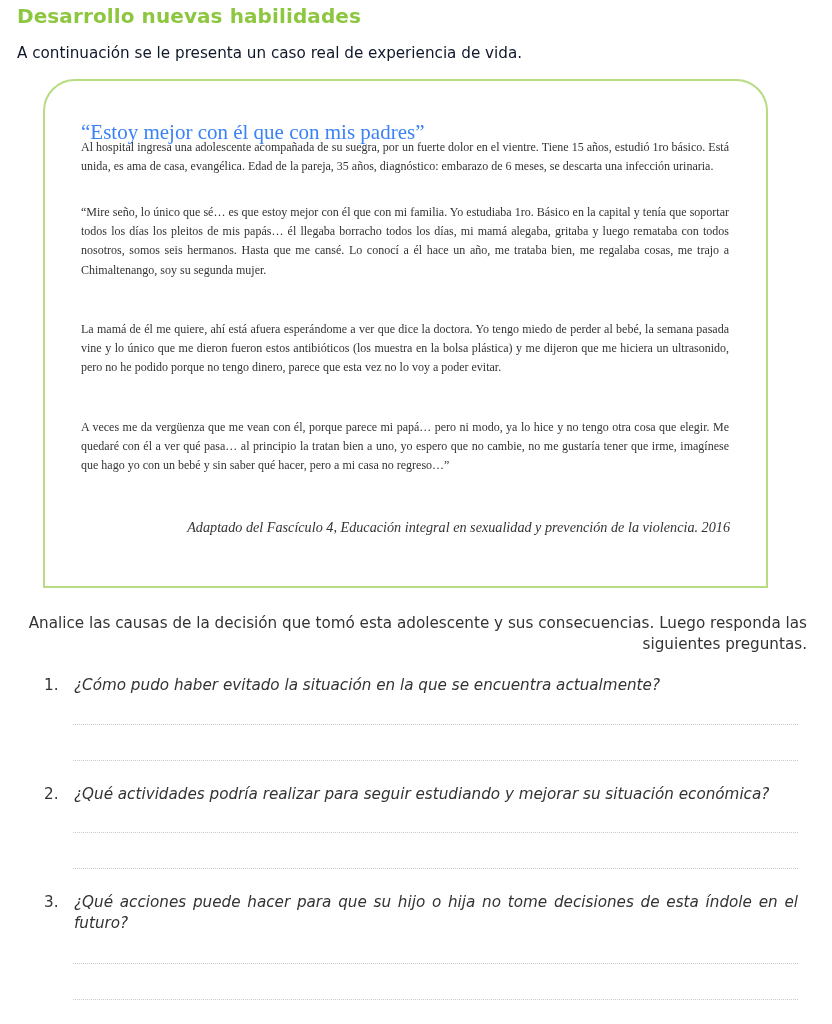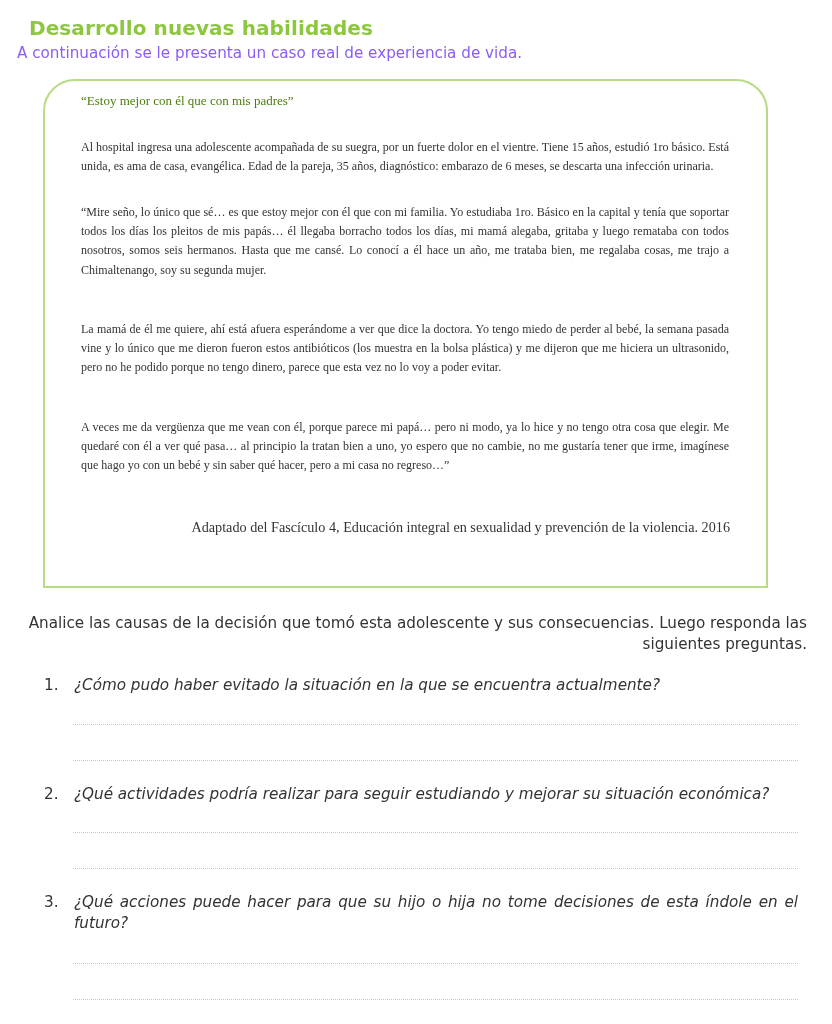--- a/index.html
+++ b/index.html
@@ -1,51 +1,51 @@
 <!DOCTYPE html>
 <html><head>
 <meta charset="utf-8">
 <style>
   html, body { margin: 0; padding: 0; background: #ffffff; }
   body { width: 832px; height: 1024px; position: relative; overflow: hidden; color: #2b2b2b; }
   .sans { font-family: "DejaVu Sans", "Liberation Sans", sans-serif; }
   .serif { font-family: "Liberation Serif", "DejaVu Serif", serif; }
 
   .title { position: absolute; left: 17px; top: 4px; font-size: 20px; font-weight: bold; color: #8dc63f; letter-spacing: 0.1px; }
-  .intro { position: absolute; left: 17px; top: 44px; font-size: 15.2px; color: #8b5cf6; }
+  .intro { position: absolute; left: 17px; top: 44px; font-size: 15.2px; color: #0f172a; }
 
   .case-box {
     position: absolute; left: 43px; top: 79px; width: 721px; height: 505px;
     border: 2px solid #b7dc84;
     border-radius: 32px 32px 0 0;
     box-sizing: content-box;
   }
-  .case-title { position: absolute; left: 36px; top: 12px; font-size: 13px; color: #4d7c0f; }
+  .case-title { position: absolute; left: 36px; top: 39px; font-size: 21px; color: #3b82f6; }
   .case-para { position: absolute; left: 36px; width: 648px; font-size: 12px; line-height: 19.2px; color: #333; text-align: justify; }
   .p1 { top: 57px; }
   .p2 { top: 122px; }
   .p3 { top: 239px; }
   .p4 { top: 337px; }
-  .source { position: absolute; right: 36px; top: 436px; width: 620px; text-align: right; font-size: 14.2px; line-height: 20px; color: #333; }
+  .source { position: absolute; right: 36px; top: 436px; width: 620px; text-align: right; font-size: 14.2px; font-style: italic; line-height: 20px; color: #333; }
 
   .analyze { position: absolute; left: 17px; top: 613px; width: 790px; font-size: 15.2px; line-height: 21px; color: #333; text-align: right; }
 
   .question { position: absolute; left: 44px; width: 754px; font-size: 15.2px; line-height: 21px; color: #333; display: flex; }
   .question .num { width: 30px; flex: none; }
   .question .text { flex: 1; text-align: justify; font-style: italic; }
   .q1 { top: 675px; }
   .q2 { top: 784px; }
   .q3 { top: 892px; }
 
   .answer-line { position: absolute; left: 73px; width: 725px; height: 0; border-top: 1px dotted #c8c8c8; }
 </style>
 </head>
 <body>
 
-<h1 class="title sans" style="margin:12px;">Desarrollo nuevas habilidades</h1>
+<h1 class="title sans" style="margin:0;">Desarrollo nuevas habilidades</h1>
 <div class="intro sans">A continuación se le presenta un caso real de experiencia de vida.</div>
 
 <div class="case-box serif">
   <div class="case-title">“Estoy mejor con él que con mis padres”</div>
   <div class="case-para p1">Al hospital ingresa una adolescente acompañada de su suegra, por un fuerte dolor en el vientre. Tiene 15 años, estudió 1ro básico. Está unida, es ama de casa, evangélica. Edad de la pareja, 35 años, diagnóstico: embarazo de 6 meses, se descarta una infección urinaria.</div>
   <div class="case-para p2">“Mire seño, lo único que sé… es que estoy mejor con él que con mi familia. Yo estudiaba 1ro. Básico en la capital y tenía que soportar todos los días los pleitos de mis papás… él llegaba borracho todos los días, mi mamá alegaba, gritaba y luego remataba con todos nosotros, somos seis hermanos. Hasta que me cansé. Lo conocí a él hace un año, me trataba bien, me regalaba cosas, me trajo a Chimaltenango, soy su segunda mujer.</div>
   <div class="case-para p4">A veces me da vergüenza que me vean con él, porque parece mi papá… pero ni modo, ya lo hice y no tengo otra cosa que elegir. Me quedaré con él a ver qué pasa… al principio la tratan bien a uno, yo espero que no cambie, no me gustaría tener que irme, imagínese que hago yo con un bebé y sin saber qué hacer, pero a mi casa no regreso…”</div>
   <div class="case-para p3">La mamá de él me quiere, ahí está afuera esperándome a ver que dice la doctora. Yo tengo miedo de perder al bebé, la semana pasada vine y lo único que me dieron fueron estos antibióticos (los muestra en la bolsa plástica) y me dijeron que me hiciera un ultrasonido, pero no he podido porque no tengo dinero, parece que esta vez no lo voy a poder evitar.</div>
   <div class="source">
     <div>Adaptado del Fascículo 4, Educación integral en sexualidad y prevención de la violencia. 2016</div>

